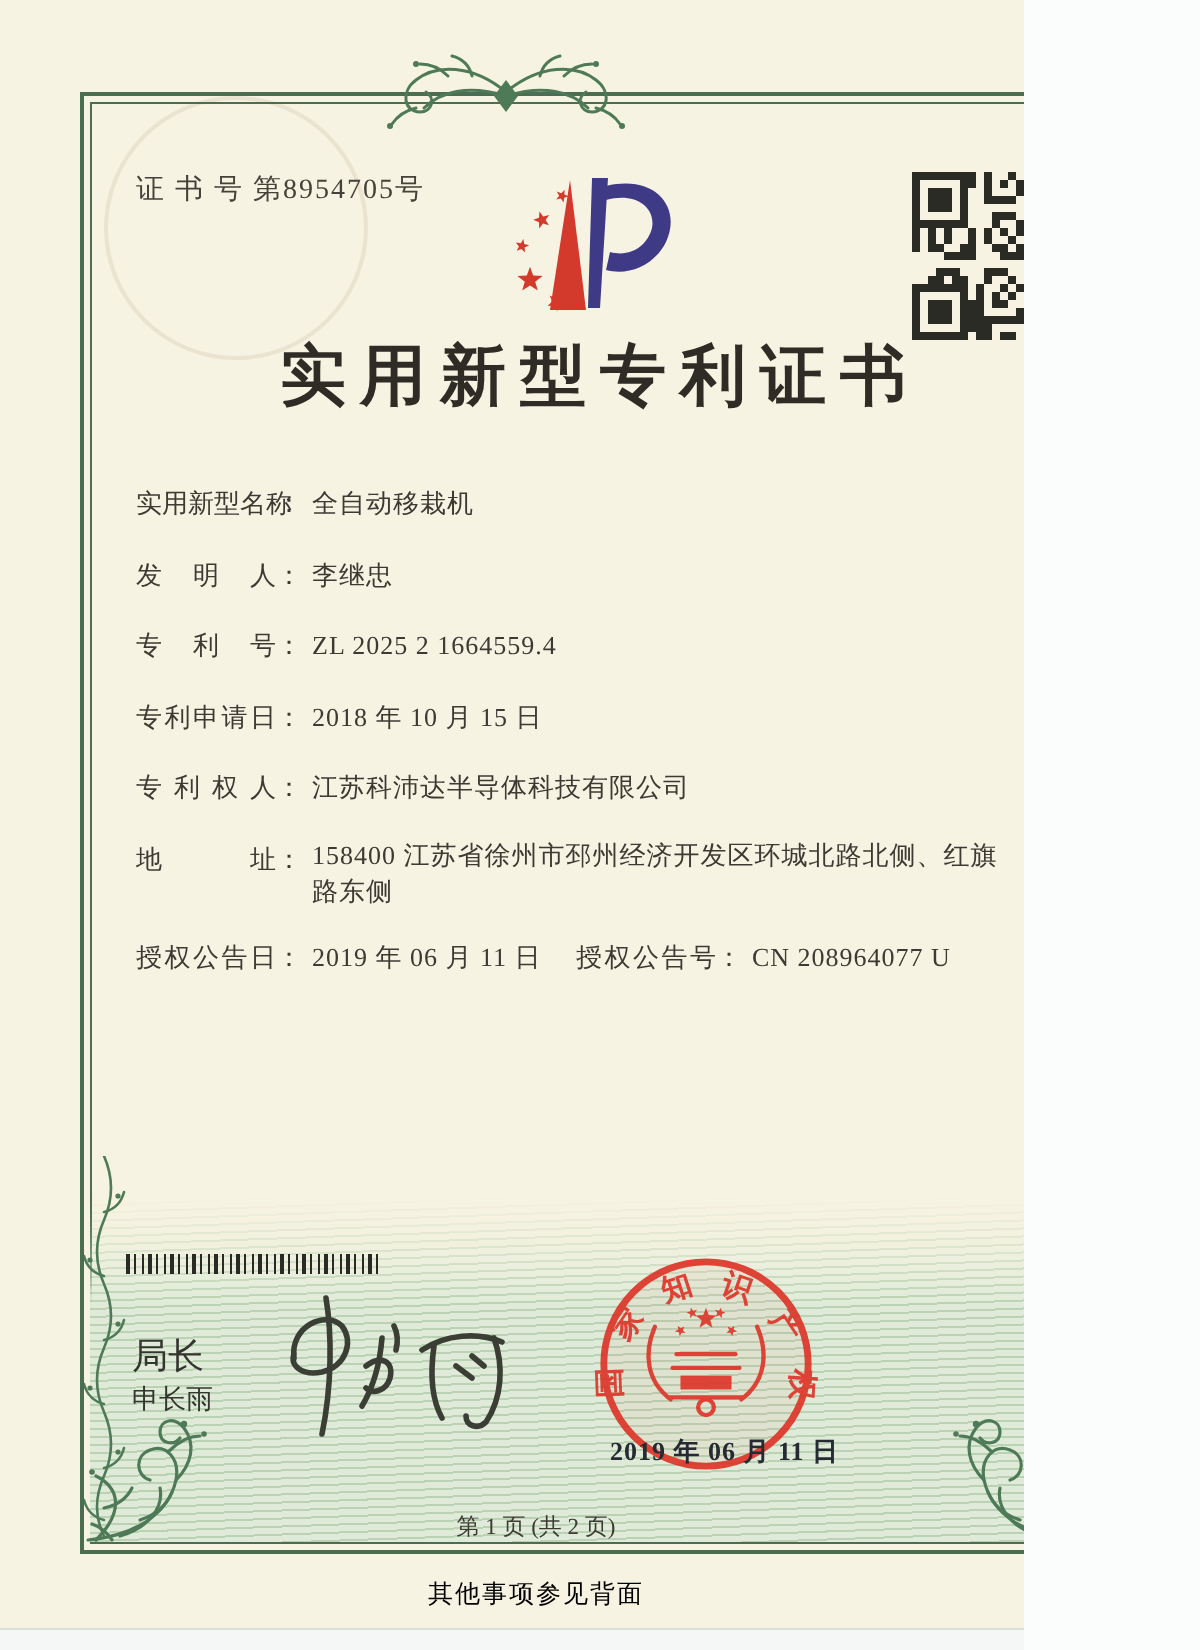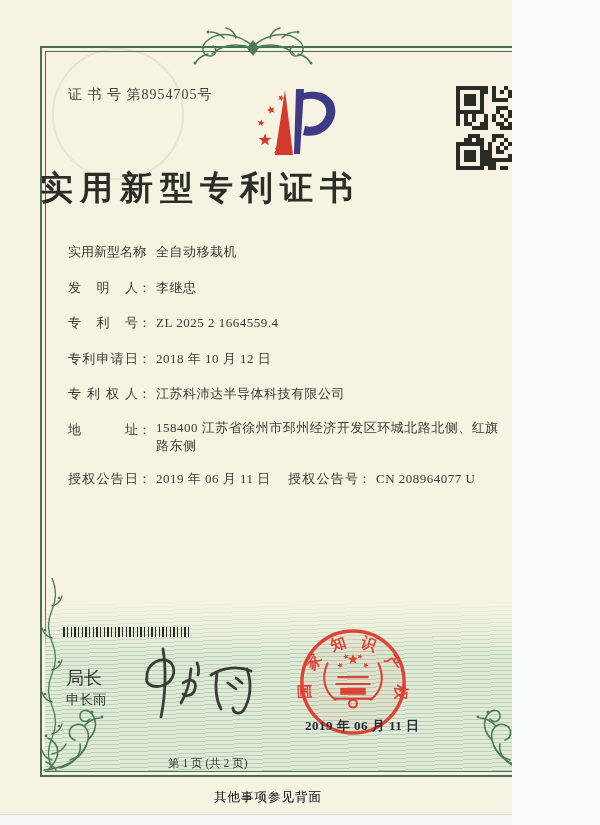--- a/index.html
+++ b/index.html
@@ -18,21 +18,21 @@
       repeating-linear-gradient(178deg, rgba(150,185,145,.50) 0 1px, rgba(0,0,0,0) 1px 4px),
       linear-gradient(180deg, rgba(223,235,216,0) 0, #dfebd8 48px);
     -webkit-mask-image:linear-gradient(180deg, transparent 0, #000 55px);
             mask-image:linear-gradient(180deg, transparent 0, #000 55px);}
   
   #watermark{position:absolute;left:52px;top:48px;width:128px;height:128px;border-radius:50%;
     border:2px solid rgba(185,175,145,.22);}
   .orn{position:absolute;color:#4e7a57;}
   
   #cert-number{position:absolute;left:68px;top:86px;font-size:14px;color:#45423a;letter-spacing:1px;}
-  #title{position:absolute;left:40px;top:166px;width:520px;text-align:left;font-size:33px;font-weight:700;
+  #title{position:absolute;left:40px;top:166px;width:520px;text-align:center;font-size:33px;font-weight:700;
     letter-spacing:7px;color:#2f2c26;}
   #fields{position:absolute;left:68px;top:241px;width:478px;font-size:13px;color:#3c3a33;}
   .frow{position:relative;margin-bottom:13.5px;line-height:22px;white-space:nowrap;}
   .jlabel{display:inline-flex;justify-content:space-between;width:70px;vertical-align:top;}
   .jlabel i{font-style:normal;}
   .colon{display:inline-block;margin-right:5px;}
   .fvalue{letter-spacing:.5px;}
   .fvalue.wrap{display:inline-block;white-space:normal;width:352px;vertical-align:top;line-height:18px;}
   .pair2{position:absolute;left:220px;top:0;}
   #paras{position:absolute;left:62px;top:479px;width:478px;font-size:13px;line-height:21px;color:#403e37;
@@ -41,21 +41,21 @@
   
   #barcode{position:absolute;left:63px;top:627px;width:129px;height:10px;background:
     repeating-linear-gradient(90deg,#2a2a24 0 2px,transparent 2px 4px,#2a2a24 4px 5px,transparent 5px 8px,#2a2a24 8px 9px,transparent 9px 11px);}
   #sig-title{position:absolute;left:66px;top:666px;font-size:18px;color:#33352e;
     font-family:"Liberation Sans","DejaVu Sans",sans-serif;}
   #sig-name{position:absolute;left:66px;top:691px;font-size:13.5px;color:#33352e;
     font-family:"Liberation Sans","DejaVu Sans",sans-serif;}
   #signature{position:absolute;left:133px;top:645px;}
   #seal{position:absolute;left:297px;top:626px;opacity:.93;}
   #seal-date{position:absolute;left:305px;top:717px;font-size:13px;font-weight:700;color:#262b33;letter-spacing:.5px;}
-  #page-number{position:absolute;left:168px;top:756px;width:200px;text-align:left;font-size:11.5px;color:#3c3a33;}
+  #page-number{position:absolute;left:168px;top:756px;width:200px;text-align:center;font-size:11.5px;color:#3c3a33;}
   #back-note{position:absolute;left:168px;top:789px;width:200px;text-align:center;font-size:12.5px;color:#000000;letter-spacing:1px;}
 </style>
 </head>
 <body>
 
 <div id="page">
   <div id="paper"></div>
   <div id="edge-right"></div>
   <div id="edge-bottom"></div>
 
@@ -178,21 +178,21 @@
           <i>号</i>
         </span><span class="colon">：</span><span class="fvalue">ZL 2025 2 1664559.4</span>
     </div>
     <div class="frow">
       <span class="jlabel">
           <i>专</i>
           <i>利</i>
           <i>申</i>
           <i>请</i>
           <i>日</i>
-        </span><span class="colon">：</span><span class="fvalue">2018 年 10 月 12 日</span>
+        </span><span class="colon">：</span><span class="fvalue">2018 年 10 月 15 日</span>
     </div>
     <div class="frow">
       <span class="jlabel">
           <i>专</i>
           <i>利</i>
           <i>权</i>
           <i>人</i>
         </span><span class="colon">：</span><span class="fvalue">江苏科沛达半导体科技有限公司</span>
     </div>
     <div class="frow">

